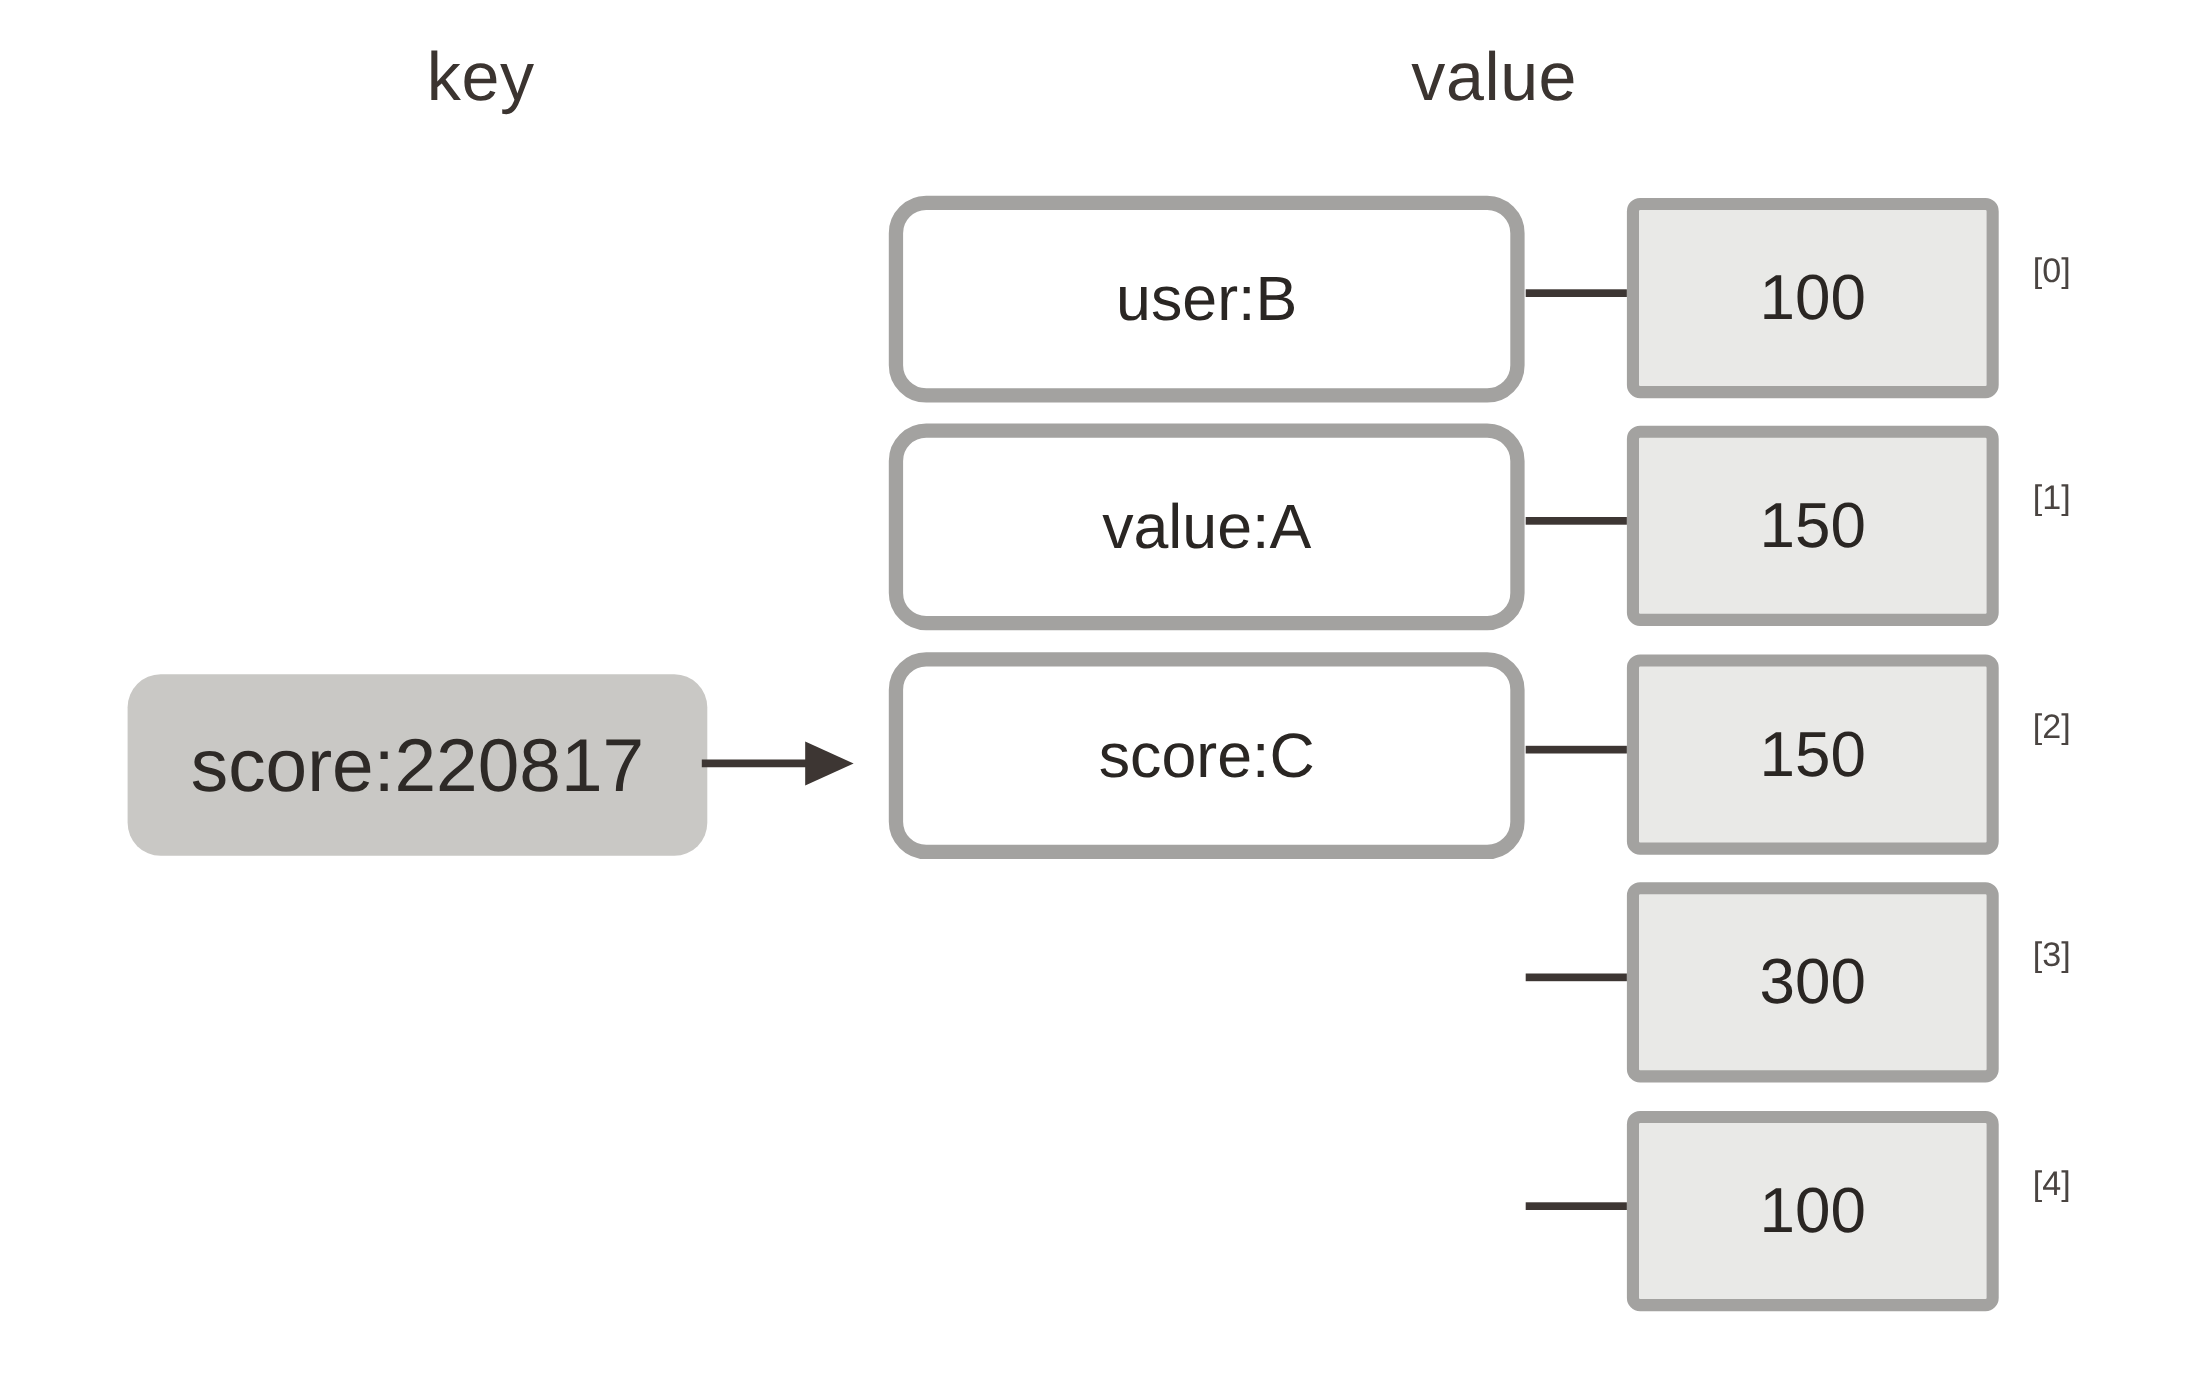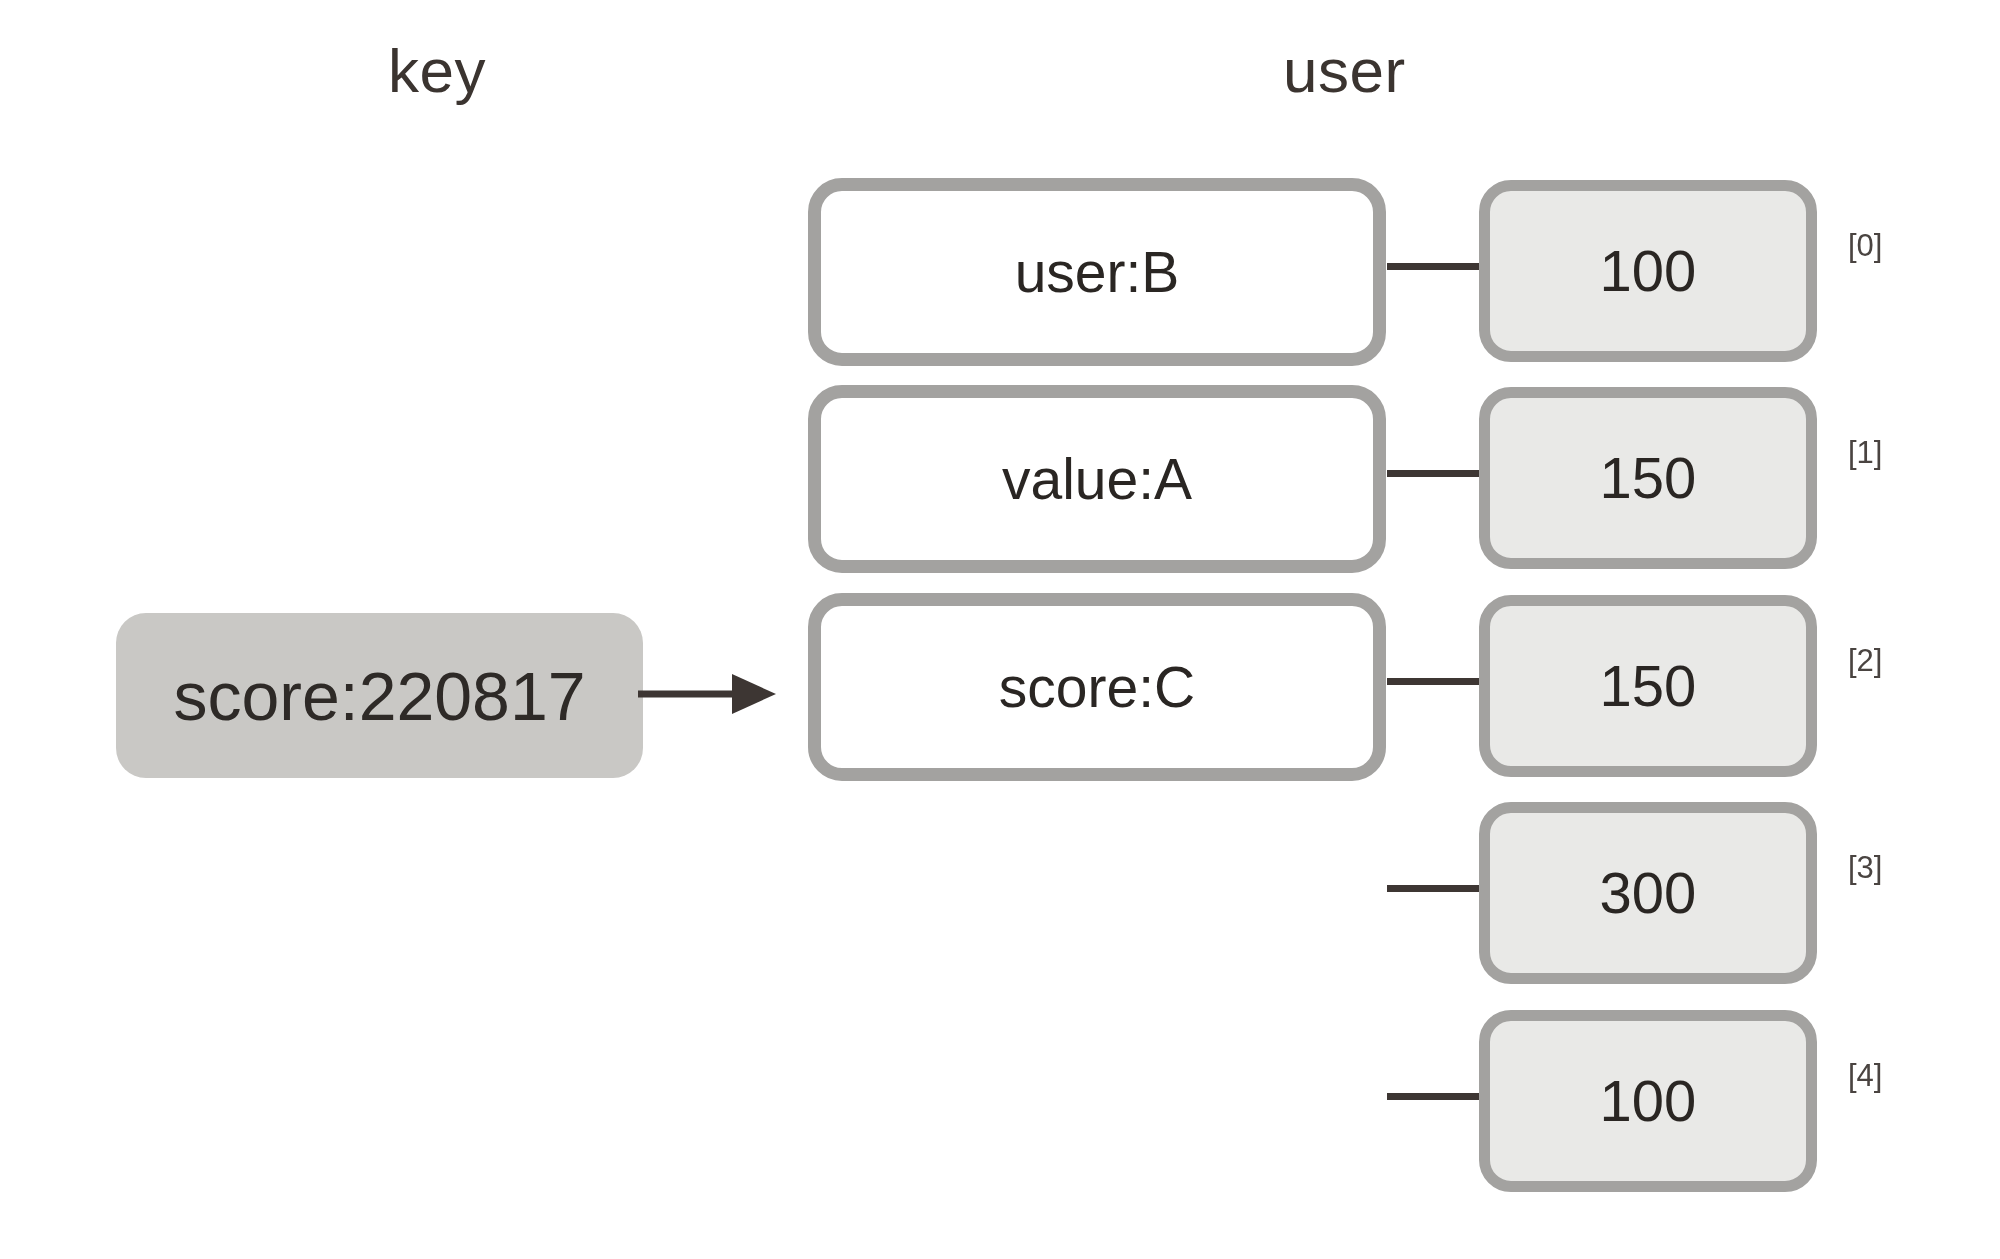--- a/index.html
+++ b/index.html
@@ -103,21 +103,21 @@
   }
 
   .score-box {
     position: absolute;
     left: 1479px;
     top: 2px;
     width: 316px;
     height: 160px;
     background: #e9e9e7;
     border: 11px solid #a3a2a0;
-    border-radius: 32px;
+    border-radius: 12px;
     box-sizing: content-box;
     display: flex;
     align-items: center;
     justify-content: center;
   }
   .score-box .score-label {
     font-size: 58px;
     line-height: 1;
     color: #2a2623;
     white-space: nowrap;
@@ -133,21 +133,21 @@
     white-space: nowrap;
   }
 </style>
 </head>
 <body>
 
 <div id="canvas">
 
   <div class="col-heading" id="heading-key">key</div>
 
-  <div class="col-heading" id="heading-value">user</div>
+  <div class="col-heading" id="heading-value">value</div>
 
   <div id="key-pill">
     <span class="key-label">score:220817</span>
   </div>
 
   <svg id="key-arrow" viewBox="0 0 150 52">
     <line x1="2" y1="26" x2="104" y2="26" stroke="#3d3633" stroke-width="7"></line>
     <polygon points="96,6 140,26 96,46" fill="#3d3633"></polygon>
   </svg>
 

